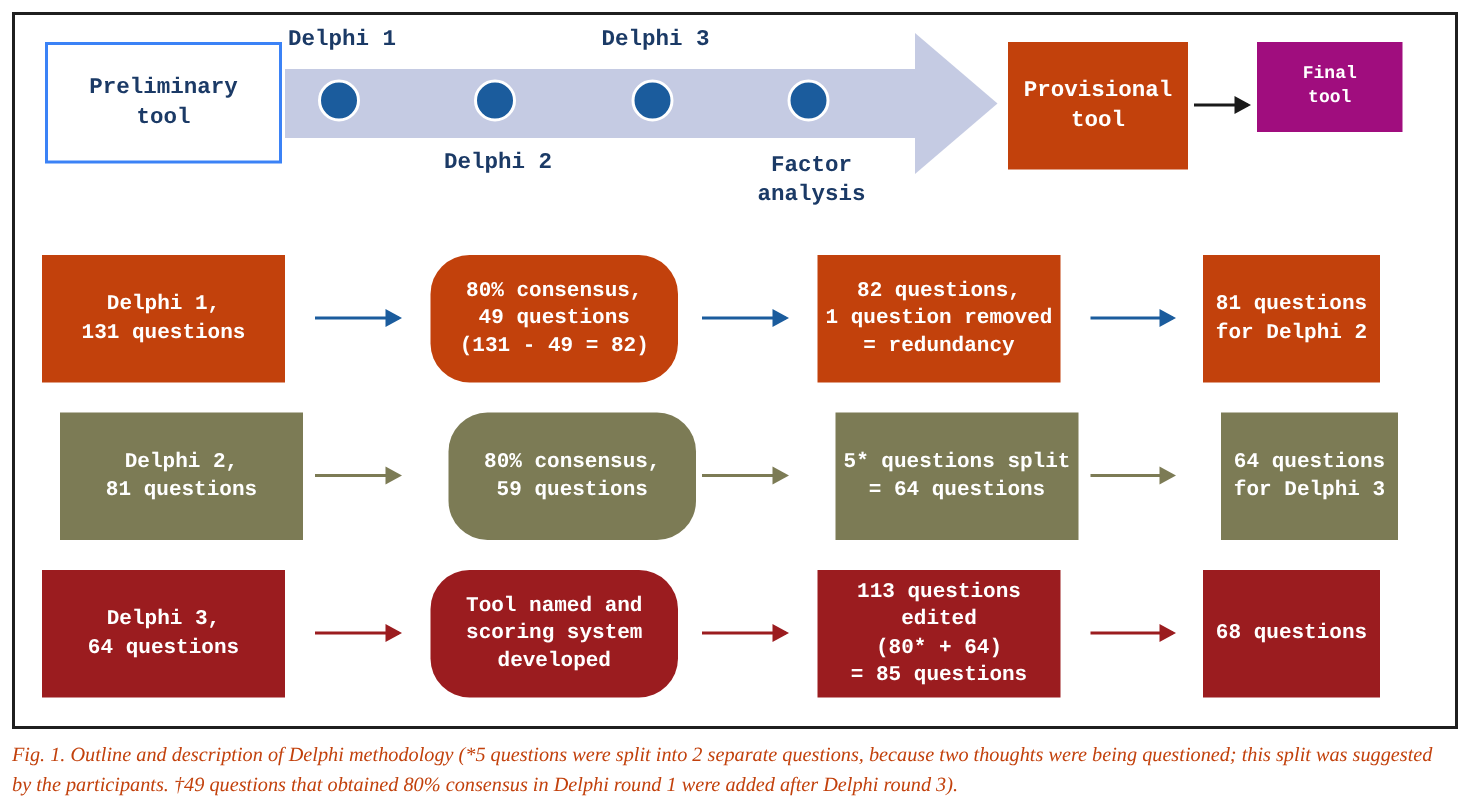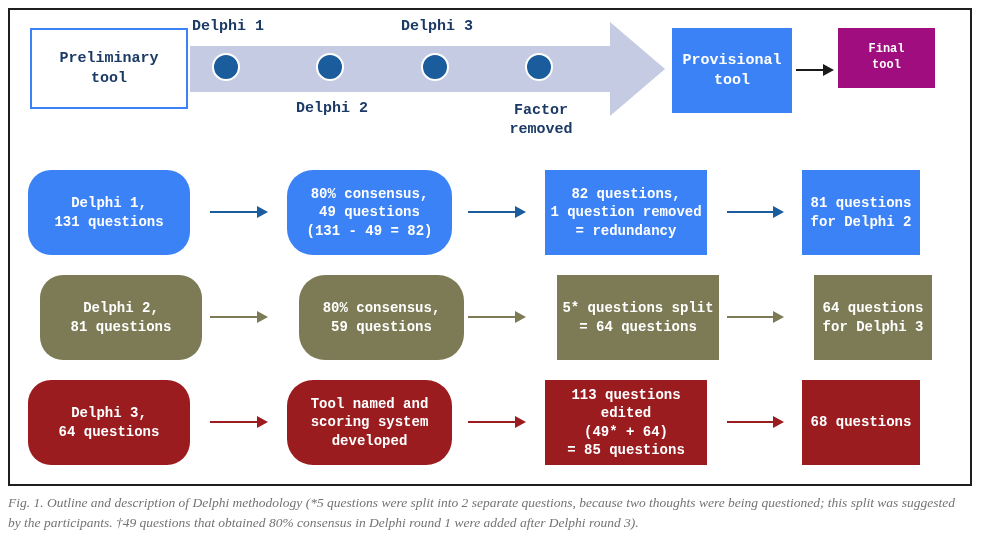--- a/index.html
+++ b/index.html
@@ -32,78 +32,78 @@
   .m2 { left:282px; top:100px; width:100px; }
   .m3 { left:387px; top:18px;  width:100px; }
   .m4 { left:491px; top:102px; width:100px; }
 
   
   .flowbox {
     color:#ffffff; font-weight:700; font-size:14px; line-height:1.32;
     display:flex; align-items:center; justify-content:center; text-align:center;
     white-space:pre-line; padding:2px;
   }
-  .bg-blue    { background:#3b82f6; }
+  .bg-blue    { background:#c2410c; }
   .bg-olive   { background:#7c7b55; }
   .bg-red     { background:#9b1c1f; }
   .bg-magenta { background:#a00d7e; }
 
   .prov-box  { left:672px; top:28px; width:120px; height:85px; font-size:15px; }
   .final-box { left:838px; top:28px; width:97px;  height:60px; font-size:12px; }
 
   
   .harrow { height:2px; background:currentColor; }
   .harrow::after {
     content:""; position:absolute; right:-2px; top:-5px; width:0; height:0;
     border-left:11px solid; border-top:6px solid transparent; border-bottom:6px solid transparent;
   }
   .arr-blue  { color:#1b5c9d; }
   .arr-olive { color:#7c7b55; }
   .arr-red   { color:#9b1c1f; }
   .arr-black { color:#1a1a1a; }
   .top-arrow { left:796px; top:69px; width:36px; }
 
   
-  .c1 { left:28px;  width:162px;border-radius:23px; }
+  .c1 { left:28px;  width:162px; }
   .c2 { left:287px; width:165px;border-radius:26px; }
   .c3 { left:545px; width:162px; }
   .c4 { left:802px; width:118px; }
   .r1 { top:170px; height:85px; }
   .r2 { top:275px; height:85px;margin-left:12px; }
   .r3 { top:380px; height:85px; }
   .a1 { left:210px; width:56px; }
   .a2 { left:468px; width:56px; }
   .a3 { left:727px; width:55px; }
   .ar1 { top:211px; } .ar2 { top:316px; } .ar3 { top:421px; }
 
   
   .caption {
     left:8px; top:493px; width:969px;
     font-family:"Liberation Serif", serif; font-style:italic;
-    font-size:13.5px; line-height:1.45; color:#737373; white-space:pre-line;
+    font-size:13.5px; line-height:1.45; color:#c2410c; white-space:pre-line;
   }
 </style>
 </head>
 <body>
 
 <div class="abs fig-border"></div>
 
 <div class="abs prelim-box">Preliminary
 tool</div>
 <div class="abs band"></div>
 <div class="abs band-head"></div>
 <div class="abs dot dot1"></div>
 <div class="abs dot dot2"></div>
 <div class="abs dot dot3"></div>
 <div class="abs dot dot4"></div>
 <div class="abs mlabel m1">Delphi 1</div>
 <div class="abs mlabel m2">Delphi 2</div>
 <div class="abs mlabel m3">Delphi 3</div>
 <div class="abs mlabel m4">Factor
-removed</div>
+analysis</div>
 <div class="abs flowbox bg-blue prov-box">Provisional
 tool</div>
 <div class="abs harrow arr-black top-arrow"></div>
 <div class="abs flowbox bg-magenta final-box">Final
 tool</div>
 
 <div class="abs flowbox bg-blue c1 r1">Delphi 1,
 131 questions</div>
 <div class="abs harrow arr-blue a1 ar1"></div>
 <div class="abs flowbox bg-blue c2 r1">80% consensus,
@@ -130,19 +130,19 @@
 for Delphi 3</div>
 
 <div class="abs flowbox bg-red c1 r3">Delphi 3,
 64 questions</div>
 <div class="abs harrow arr-red a1 ar3"></div>
 <div class="abs flowbox bg-red c2 r3">Tool named and
 scoring system
 developed</div>
 <div class="abs harrow arr-red a2 ar3"></div>
 <div class="abs flowbox bg-red c3 r3">113 questions edited
-(49* + 64)
+(80* + 64)
 = 85 questions</div>
 <div class="abs harrow arr-red a3 ar3"></div>
 <div class="abs flowbox bg-red c4 r3">68 questions</div>
 
 <div class="abs caption">Fig. 1. Outline and description of Delphi methodology (*5 questions were split into 2 separate questions, because two thoughts were being questioned; this split was suggested
 by the participants. †49 questions that obtained 80% consensus in Delphi round 1 were added after Delphi round 3).</div>
 
 </body></html>

